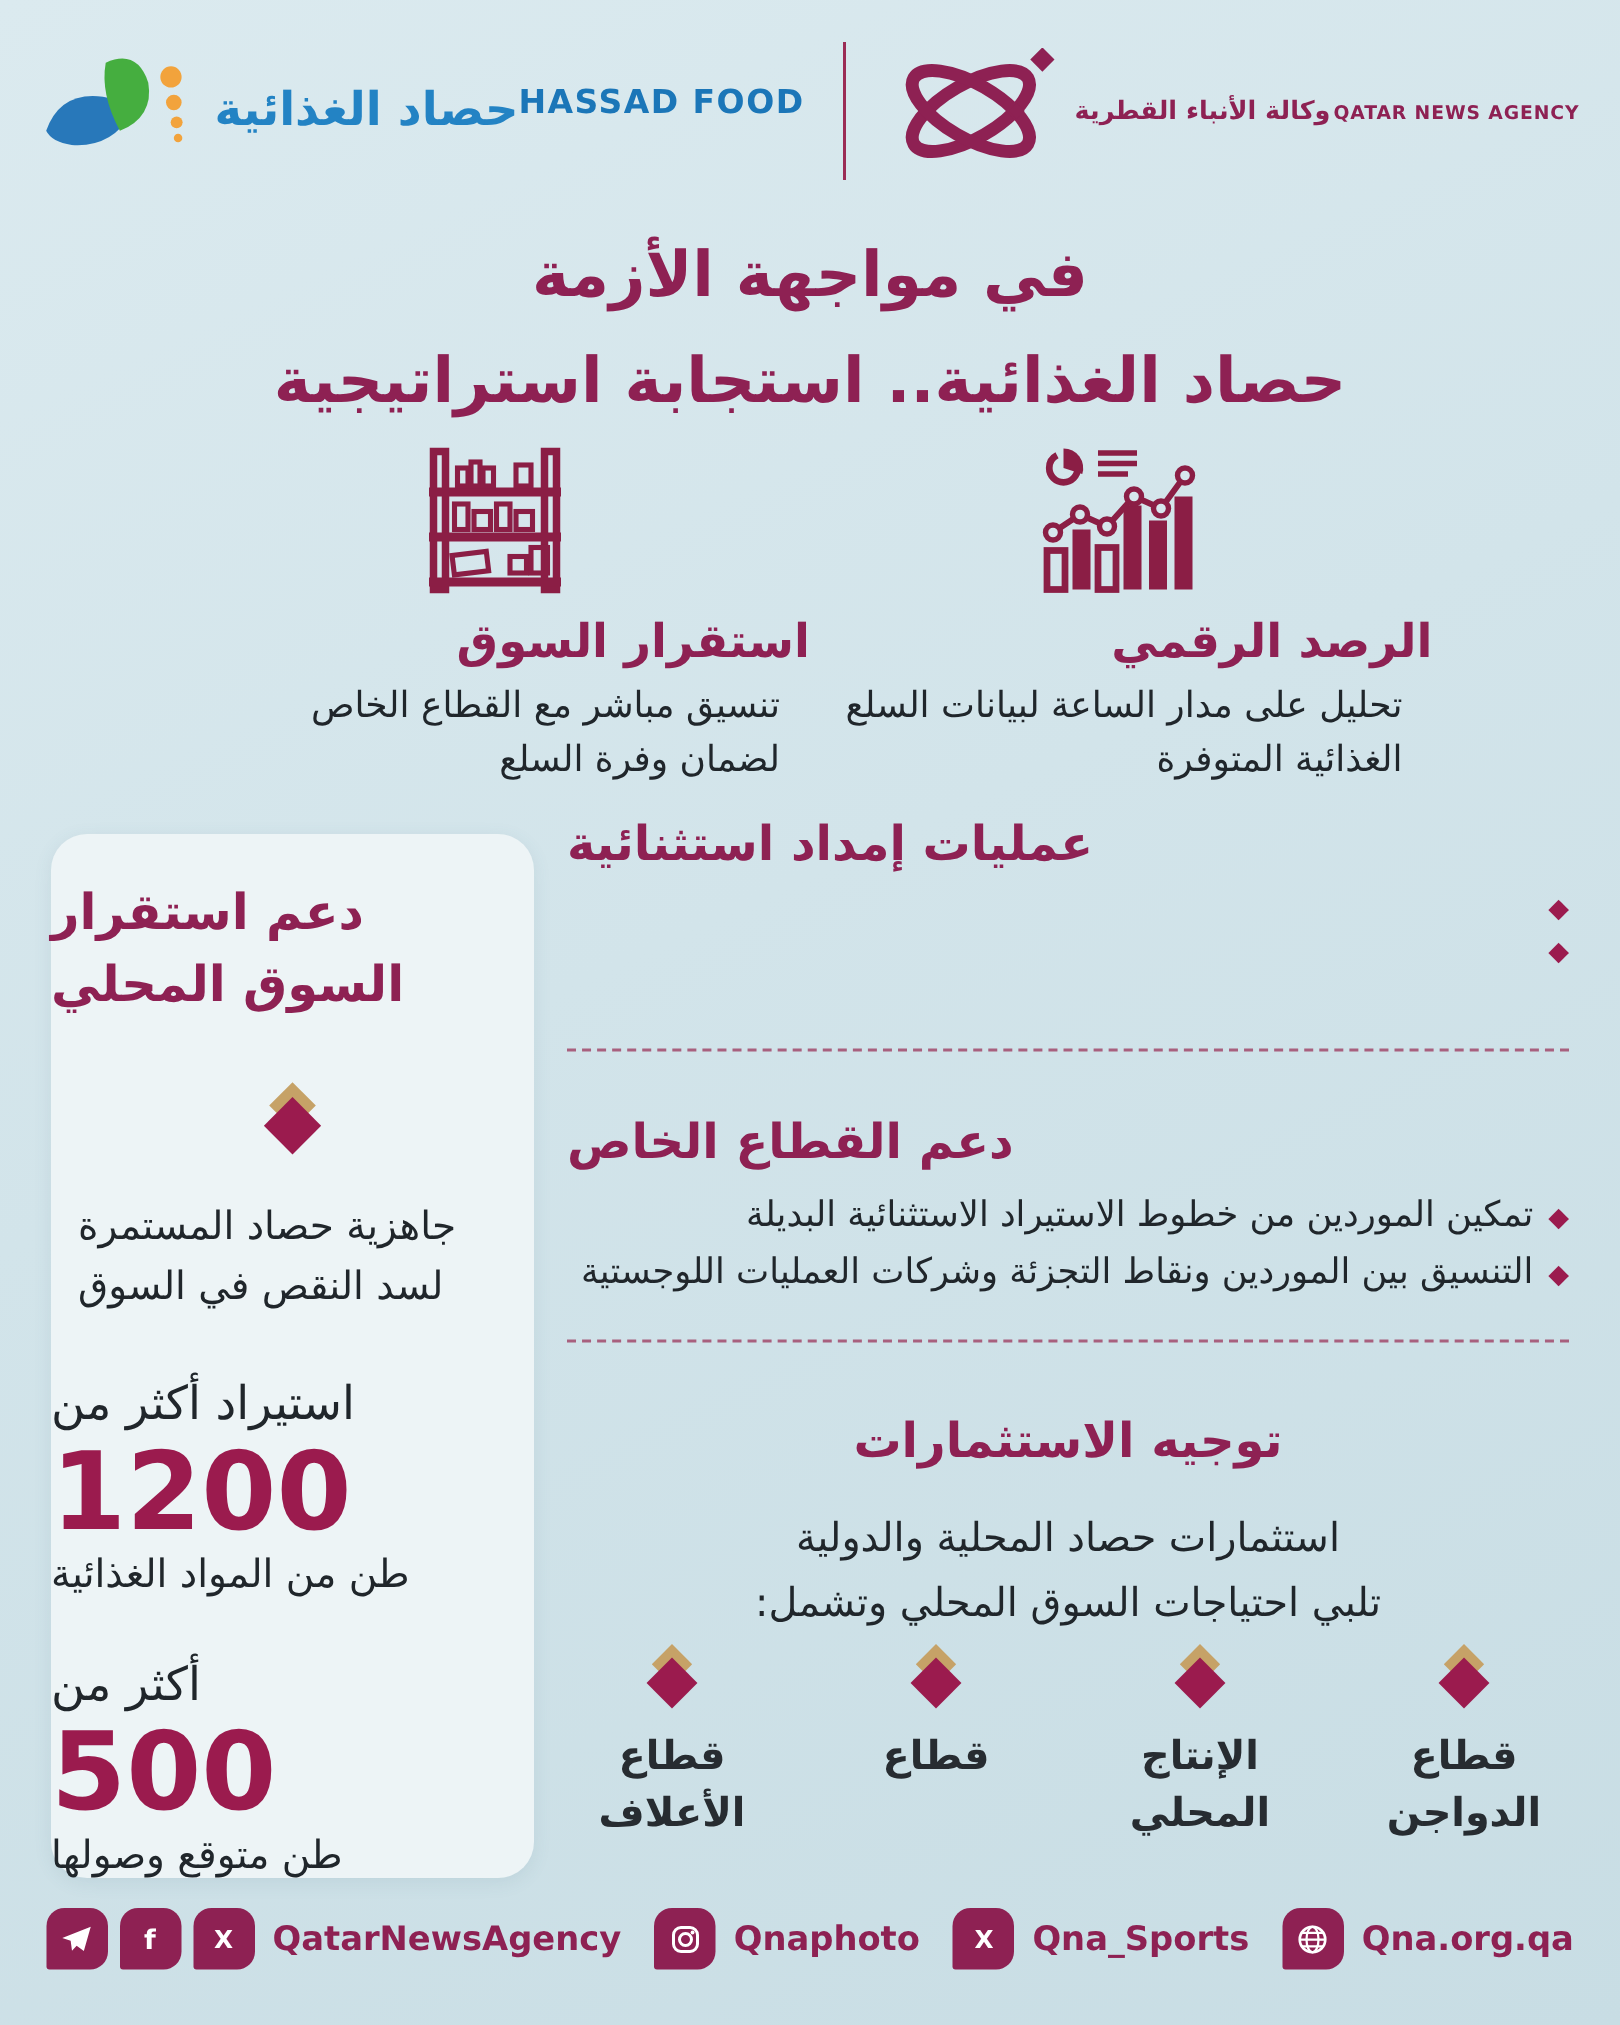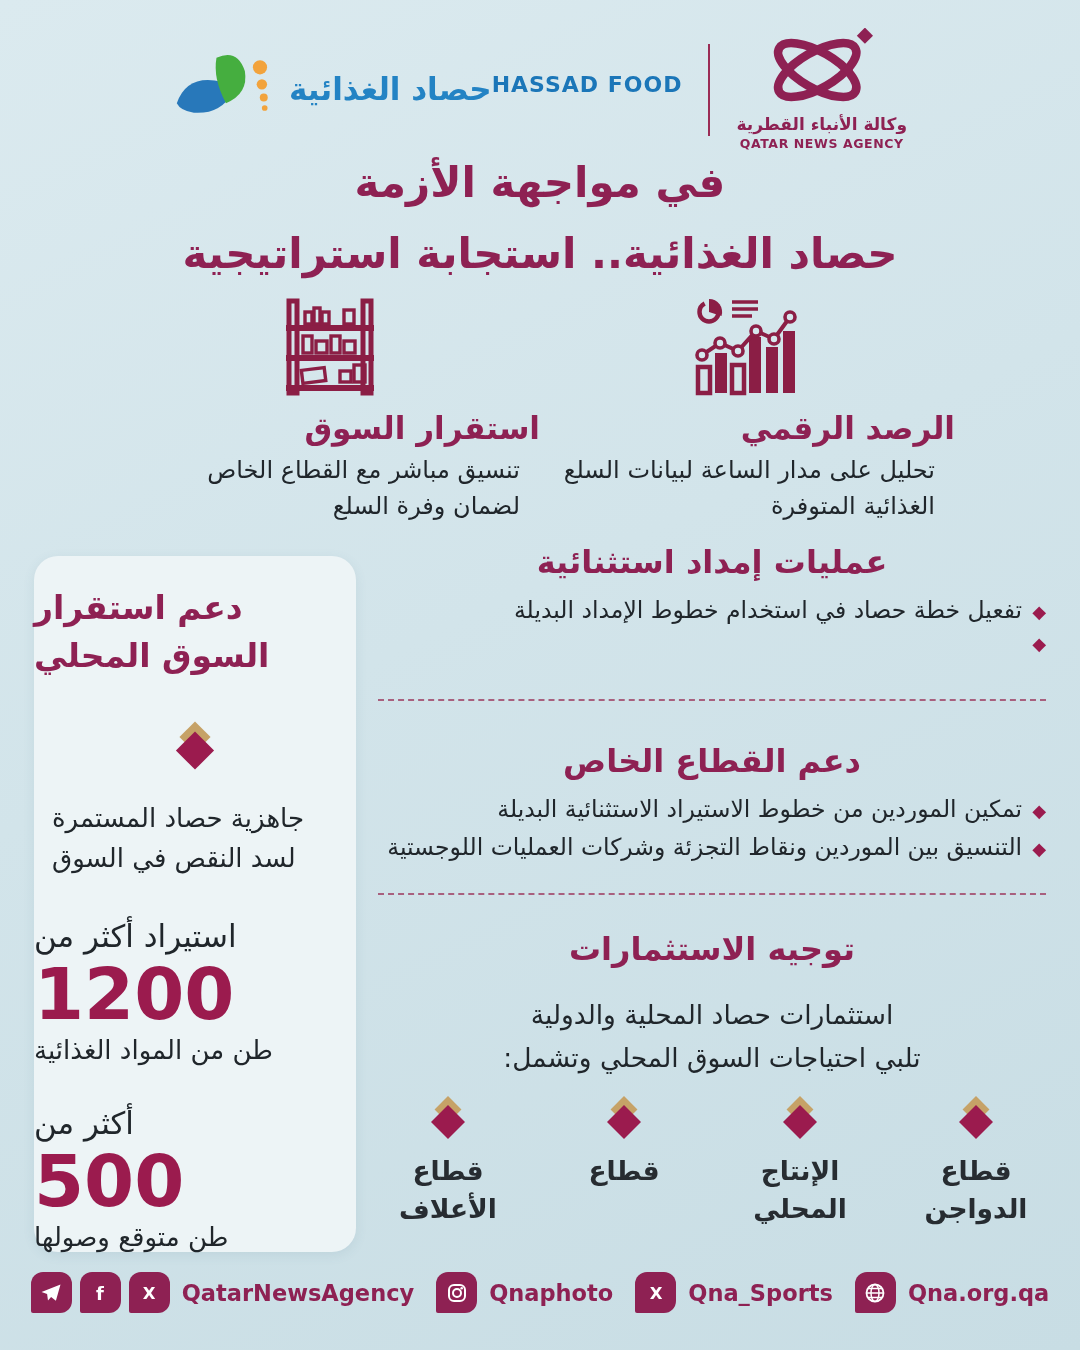--- a/index.html
+++ b/index.html
@@ -20,21 +20,21 @@
     color:var(--dark);
   }
 
   
   .header{position:absolute;top:28px;left:0;width:100%;display:flex;justify-content:center;align-items:center;gap:26px;}
   .hassad{display:flex;align-items:center;gap:12px;}
   .hassad-text{display:flex;flex-direction:row;align-items:flex-start;line-height:1.15;}
   .hassad-ar{color:#2383c4;font-size:31px;font-weight:bold;direction:rtl;}
   .hassad-en{color:#1b76b8;font-size:22px;font-weight:bold;letter-spacing:1px;}
   .logo-divider{width:2px;height:92px;background:#9b2c55;}
-  .qna{display:flex;flex-direction:column;align-items:center;gap:2px;}
+  .qna{display:flex;flex-direction:row;align-items:center;gap:2px;}
   .qna-ar{color:var(--maroon);font-size:17px;font-weight:bold;direction:rtl;}
   .qna-en{color:var(--maroon);font-size:12.5px;font-weight:bold;letter-spacing:.6px;}
 
   
   .title{position:absolute;top:148px;left:0;width:100%;text-align:center;direction:rtl;
     color:var(--maroon);font-weight:bold;font-size:42px;line-height:1.68;}
 
   
   .feature{position:absolute;width:420px;direction:rtl;}
   #feature-digital{left:535px;top:296px;}
@@ -57,33 +57,33 @@
   .diamond-motif .d-tan{position:absolute;top:2px;left:50%;width:22px;height:22px;background:var(--tan);
     transform:translateX(-50%) rotate(45deg);}
   .diamond-motif .d-maroon{position:absolute;top:13px;left:50%;width:27px;height:27px;background:var(--maroon-deep);
     transform:translateX(-50%) rotate(45deg);}
   .card .diamond-motif{margin-top:44px;}
   .diamond-motif.small{width:34px;height:42px;}
   .diamond-motif.small .d-tan{width:19px;height:19px;}
   .diamond-motif.small .d-maroon{width:24px;height:24px;top:12px;}
 
   
-  .rsection{position:absolute;left:378px;width:668px;direction:rtl;text-align:center;}
+  .rsection{position:absolute;left:378px;width:668px;direction:rtl;text-align:left;}
   #sec-supply{top:543px;}
   #sec-private{top:742px;}
   .rsection h2{margin:0 0 10px;font-size:32px;color:var(--maroon);font-weight:bold;}
   .bullet{display:flex;gap:10px;align-items:baseline;font-size:23.5px;color:var(--dark);line-height:1.62;}
   .bullet .b-ico{color:var(--maroon-deep);font-size:18px;flex:0 0 auto;}
   .dashline{position:absolute;left:378px;width:668px;border-top:2.5px dashed #a24a6c;opacity:.85;}
   #div1{top:699px;}
   #div2{top:893px;}
 
   
   .invest{position:absolute;left:378px;top:930px;width:668px;text-align:center;direction:rtl;}
-  .invest h2{margin:0;font-size:32px;color:var(--maroon);font-weight:bold;}
+  .invest h2{margin:11px;font-size:32px;color:var(--maroon);font-weight:bold;}
   .invest .body{margin-top:26px;font-size:26.5px;color:var(--dark);line-height:1.62;}
 
   .sectors{position:absolute;left:372px;top:1098px;width:680px;display:flex;direction:rtl;justify-content:space-between;}
   .sector{width:152px;text-align:center;}
   .sector .label{margin-top:12px;font-size:26.5px;font-weight:bold;color:#272c31;line-height:1.45;direction:rtl;}
 
   
   .footer{position:absolute;top:1272px;left:0;width:100%;display:flex;justify-content:center;align-items:center;direction:ltr;}
   .badge{width:41px;height:41px;background:var(--maroon);border-radius:12px 12px 12px 2px;
     display:flex;align-items:center;justify-content:center;flex:0 0 auto;}
@@ -204,21 +204,20 @@
   <div class="card-unit">طن من المواد الغذائية</div>
   <div class="card-label">أكثر من</div>
   <div class="card-number">500</div>
   <div class="card-unit">طن متوقع وصولها</div>
 </div>
 
 <div class="rsection" id="sec-supply">
   <h2>عمليات إمداد استثنائية</h2>
   <div class="bullet">
     <span class="b-ico">◆</span>
-    <span>تفعيل خطة حصاد في استخدام خطوط الإمداد البديلة</span>
   </div>
   <div class="bullet">
     <span class="b-ico">◆</span>
   </div>
 </div>
 
 <div class="dashline" id="div1"></div>
 
 <div class="rsection" id="sec-private">
   <h2>دعم القطاع الخاص</h2>

